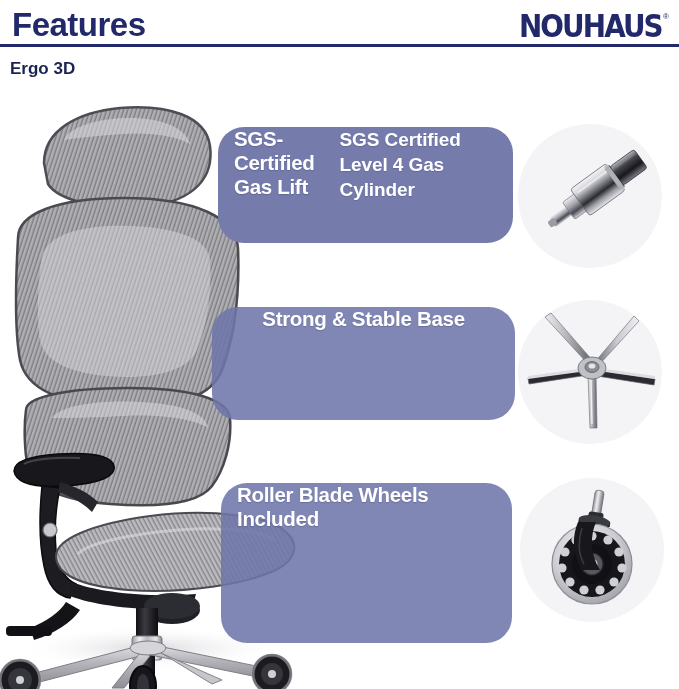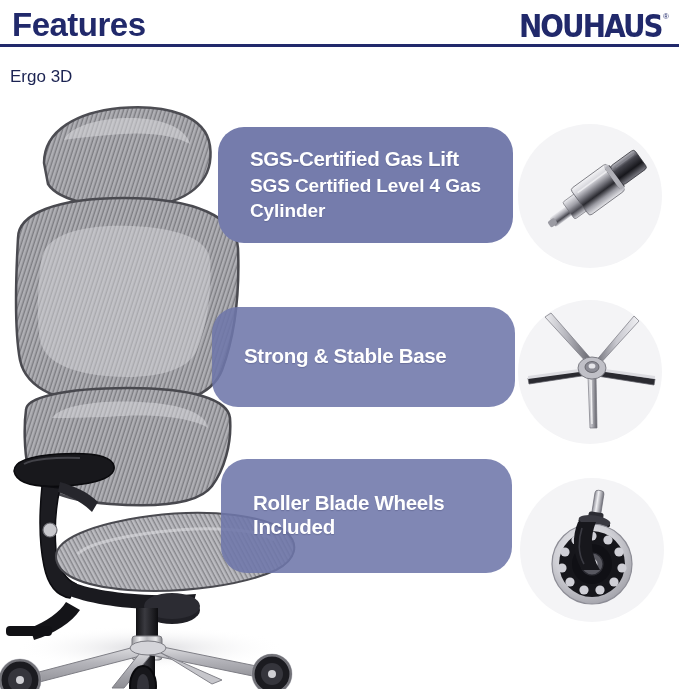--- a/index.html
+++ b/index.html
@@ -51,41 +51,39 @@
   #header-divider {
     position: absolute;
     left: 0; top: 39px;
     width: 679px; height: 3px;
     background: #21296b;
   }
   #subtitle {
     position: absolute;
     left: 10px; top: 54px;
     font-size: 17px;
-    font-weight: normal;
+    font-weight: bold;
     color: #1b2352;
-    margin-top: 8px;
   }
 
   
   #chair-photo {
     position: absolute;
     left: 0; top: 88px;
     width: 340px; height: 601px;
     overflow: hidden;
   }
   #chair-svg { width: 340px; height: 601px; display: block; }
 
   
   .callout {
     position: absolute;
     border-radius: 26px;
-    padding: 0 32px;
+    padding: 0 16px;
     display: flex;
-    flex-direction: column;
     justify-content: center;
     color: #ffffff;
   }
   .callout-title {
     font-size: 20.5px;
     font-weight: bold;
     line-height: 1.18;
     letter-spacing: -0.3px;
     margin-bottom: 2px;
     text-shadow: 0 1px 1px rgba(40,45,85,0.25);
@@ -98,26 +96,26 @@
     text-shadow: 0 1px 1px rgba(40,45,85,0.22);
   }
 
   #callout-gas-lift {
     left: 218px; top: 127px;
     width: 295px; height: 116px;
     background: #757cac;
   }
   #callout-base {
     left: 212px; top: 307px;
-    width: 303px; height: 100px;
+    width: 303px; height: 113px;
     background: rgba(110,118,170,0.88);
   }
   #callout-wheels {
-    left: 221px; top: 459px;
-    width: 291px; height: 114px;
+    left: 221px; top: 483px;
+    width: 291px; height: 160px;
     background: rgba(110,118,170,0.88);
   }
 
   
   .product-circle {
     position: absolute;
     border-radius: 50%;
     background: #f4f4f6;
     display: flex;
     align-items: center;

